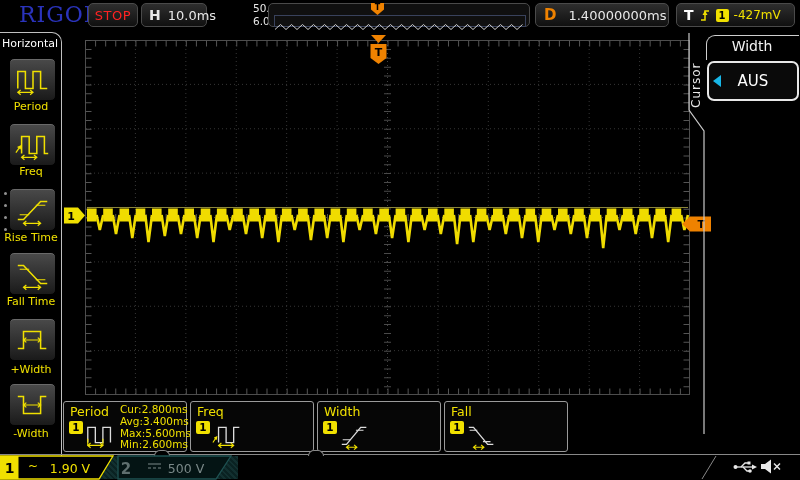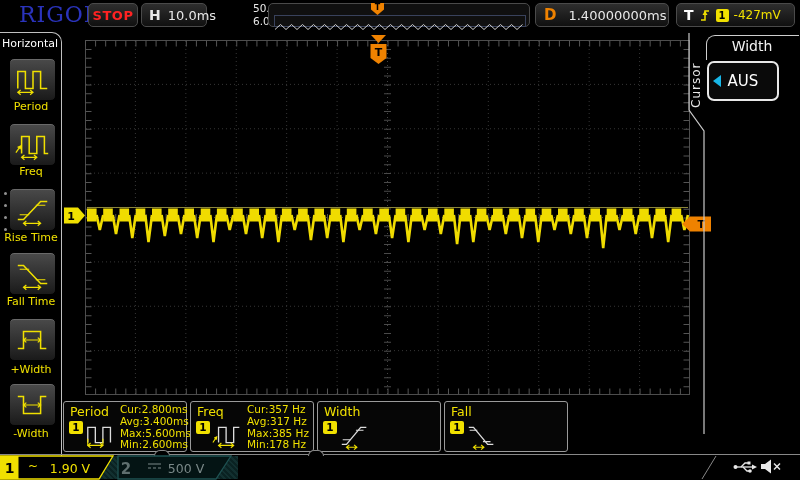--- a/index.html
+++ b/index.html
@@ -5,21 +5,21 @@
   html,body{margin:0;padding:0;background:#222;}
   #screen{position:relative;width:800px;height:480px;background:#000;overflow:hidden;
           font-family:"DejaVu Sans",sans-serif;color:#e8e8e8;}
   .abs{position:absolute;}
   
   .tbox{position:absolute;height:24px;top:3px;background:linear-gradient(#2e2e2e,#101010);
         border:1px solid #4a4a4a;border-radius:5px;box-sizing:border-box;
         display:flex;align-items:center;}
   #logo{left:19px;top:2px;font-family:"DejaVu Serif",serif;font-weight:normal;
         font-size:22px;color:#2a33bb;letter-spacing:1px;}
-  #stop{left:88px;width:50px;justify-content:center;color:#ff2222;font-weight:bold;font-size:13px;letter-spacing:.5px;}
+  #stop{left:88px;width:50px;justify-content:center;color:#ff2222;font-weight:normal;font-size:13px;letter-spacing:.5px;}
   #hbox{left:141px;width:66px;padding-left:7px;gap:7px;font-size:13px;}
   #hbox b{font-size:14px;}
   #acq{left:211px;top:2px;font-size:10.5px;line-height:13px;color:#e8e8e8;margin-left:42px;}
   #preview{left:268px;width:262px;background:#101010;}
   #pwin{position:absolute;left:5px;top:11px;width:250px;height:10px;border:1px solid #39425c;}
   #ptrig{position:absolute;left:102px;top:-1px;width:13px;height:12px;background:#ef8200;
          clip-path:polygon(0 0,100% 0,100% 55%,50% 100%,0 55%);
          color:#000;font-size:8px;font-weight:bold;text-align:center;line-height:9px;}
   #dbox{left:535px;width:134px;padding:0 8px;gap:12px;font-size:13px;}
   #dbox b{color:#ef8200;font-size:15px;}
@@ -51,21 +51,21 @@
   .bump{position:absolute;top:450px;width:14px;height:5px;border:1px solid #888;border-bottom:none;
         border-radius:7px 7px 0 0;background:#000;}
   #hatch{left:0;top:456px;width:238px;height:23px;
          background:repeating-linear-gradient(45deg,#0a2222 0 2px,#123030 2px 4px);}
   
   #cursorTab{left:689px;top:52px;height:56px;writing-mode:vertical-rl;transform:rotate(180deg);
              color:#e8e8e8;font-size:12px;letter-spacing:1px;}
   #modusCorner{left:706px;top:35px;width:92px;height:24px;border-top:1px solid #cfcfcf;
                border-left:1px solid #cfcfcf;border-top-left-radius:9px;}
   #modusTitle{left:706px;top:38px;width:92px;text-align:center;font-size:14px;color:#f2f2f2;}
-  #ausBtn{left:707px;top:61px;width:72px;height:40px;border:2px solid #e8e8e8;border-radius:7px;
+  #ausBtn{left:707px;top:61px;width:92px;height:40px;border:2px solid #e8e8e8;border-radius:7px;
           background:#0a0a0a;box-sizing:border-box;display:flex;align-items:center;justify-content:center;
           color:#fff;font-size:15px;}
   #ausTri{position:absolute;left:713px;top:93px;width:0;height:0;
           border-top:6px solid transparent;border-bottom:6px solid transparent;
           border-right:8px solid #18b7e8;transform:translateY(-18px);}
   svg text{font-family:"DejaVu Sans",sans-serif;}
 </style>
 </head>
 <body>
 
@@ -228,26 +228,20 @@
   </div>
 
   <div class="meas" style="left:190px">
     <div class="mname">Freq</div>
     <div class="mbadge">1</div>
     <svg class="micon" width="34" height="32" viewBox="0 0 36 32">
       <path d="M8 24 V8 H16 V24 H24 V8 H30" stroke="#dcdcdc" stroke-width="1.4" fill="none"></path>
       <path d="M2 24 l4 -6 M5.6 21 L6 18 L3.4 19.3" stroke="#f0e000" stroke-width="1.2" fill="none"></path>
       <path d="M8 27 H24 M11 24.5 L8 27 L11 29.5 M21 24.5 L24 27 L21 29.5" stroke="#f0e000" stroke-width="1.2" fill="none"></path>
     </svg>
-    <div class="mrows">
-      <div>Cur:357 Hz</div>
-      <div>Avg:317 Hz</div>
-      <div>Max:385 Hz</div>
-      <div>Min:178 Hz</div>
-    </div>
   </div>
 
   <div class="meas" style="left:317px">
     <div class="mname">Width</div>
     <div class="mbadge">1</div>
     <svg class="micon" width="34" height="32" viewBox="0 0 36 32">
       <path d="M4 26 H9 L24 8 H30" stroke="#dcdcdc" stroke-width="1.4" fill="none"></path>
       <path d="M5 21 h8 M19 11 h8" stroke="#dcdcdc" stroke-width="1.1" fill="none"></path>
       <path d="M9 29 H20 M12 26.5 L9 29 L12 31.5 M17 26.5 L20 29 L17 31.5" stroke="#f0e000" stroke-width="1.2" fill="none"></path>
     </svg>

